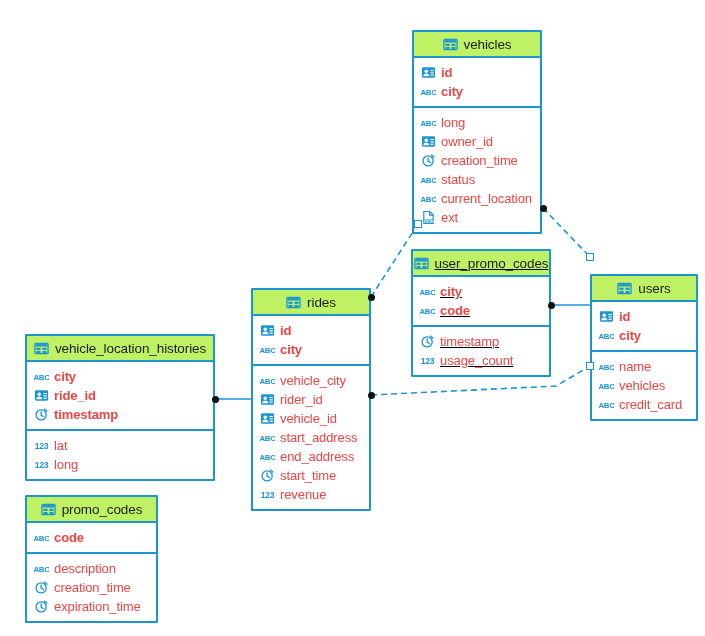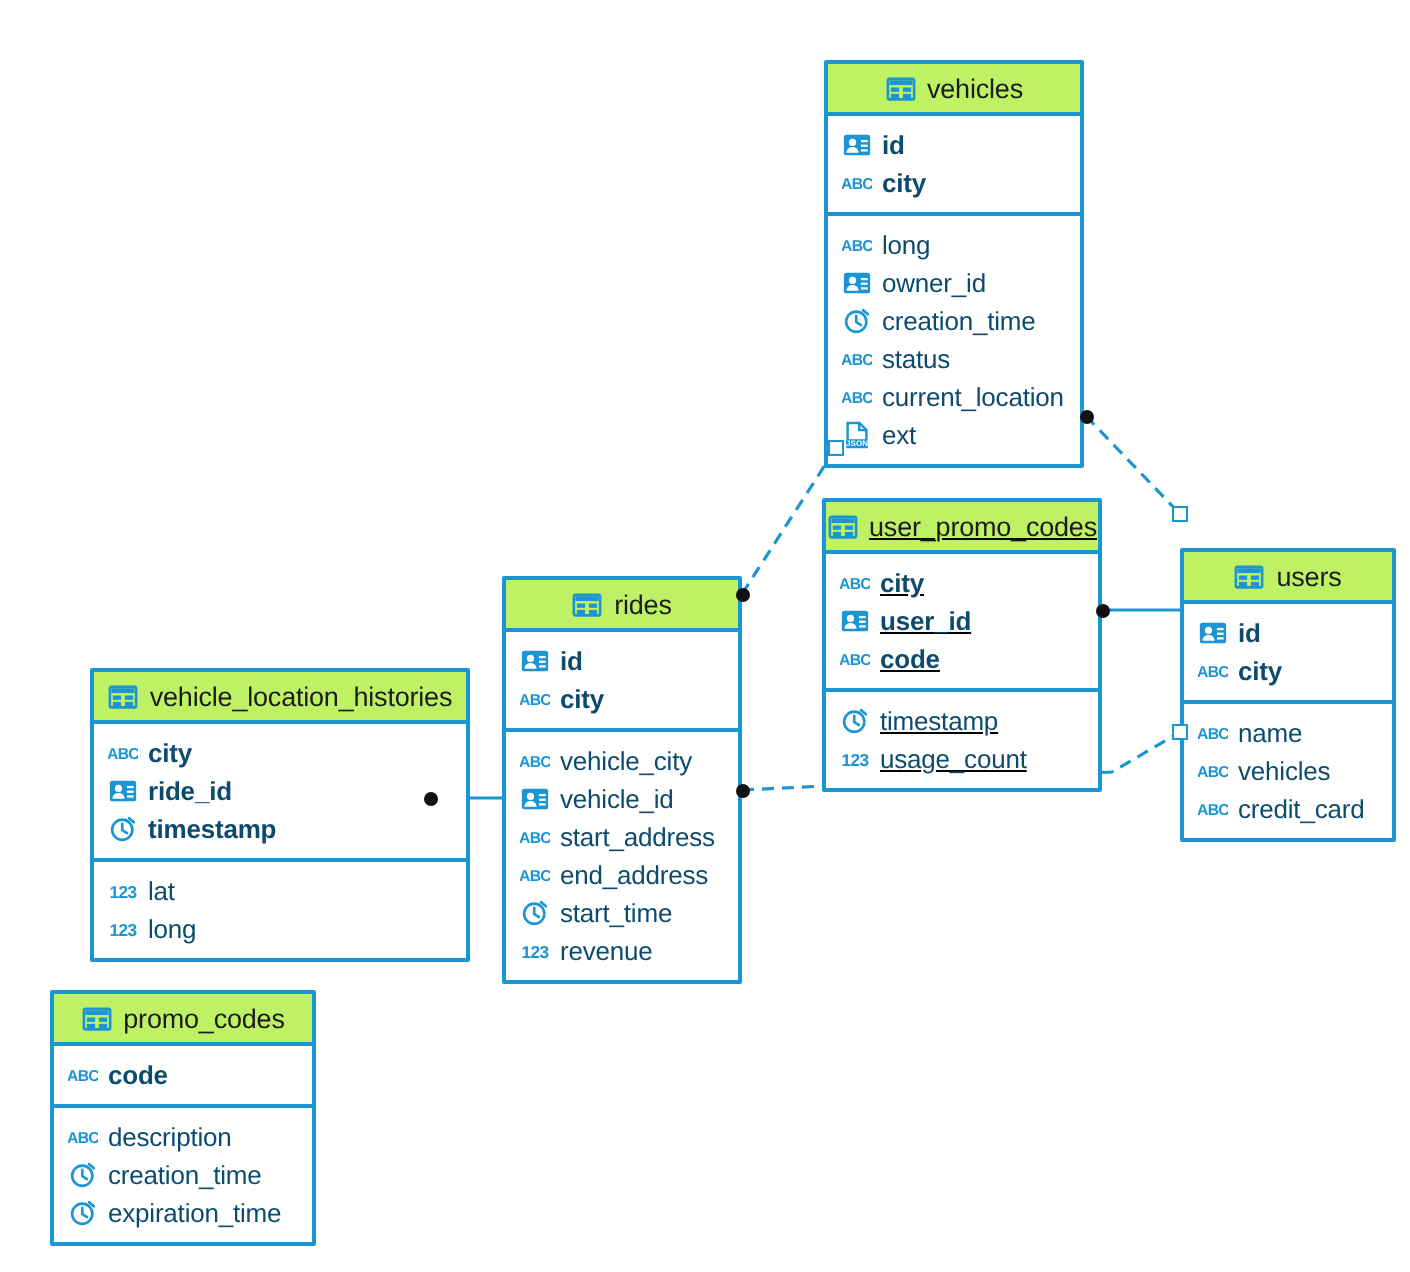--- a/index.html
+++ b/index.html
@@ -47,21 +47,21 @@
   .field-row{
     display:flex;
     align-items:center;
     gap:5px;
     height:19px;
     padding:0 7px;
     white-space:nowrap;
   }
   .field-name{
     font-size:13px;
-    color:#0c4a6e;
+    color:#ef4444;
     letter-spacing:-0.1px;
   }
   .pk .field-name{font-weight:bold;}
 
   
   .ic{
     width:15px;height:15px;
     flex:0 0 15px;
     display:inline-block;
     position:relative;
@@ -213,33 +213,20 @@
           <span class="ic">
             <svg viewBox="0 0 16 16">
               <text x="8" y="11.3" text-anchor="middle" fill="#1b95d4" font-size="8.4" font-family="&quot;Liberation Sans&quot;, sans-serif" font-weight="bold" letter-spacing="-0.4">ABC</text>
             </svg>
           </span>
           <span class="field-name">city</span>
         </div>
         <div class="field-row">
           <span class="ic">
             <svg viewBox="0 0 16 16">
-              <rect x="1" y="2.5" width="14" height="11" rx="1.4" fill="#1b95d4"></rect>
-              <circle cx="5.6" cy="6.6" r="1.9" fill="#ffffff"></circle>
-              <path d="M2.4 12.1c0-1.9 1.5-3 3.2-3s3.2 1.1 3.2 3z" fill="#ffffff"></path>
-              <rect x="10.1" y="5.3" width="3.6" height="1.2" fill="#ffffff"></rect>
-              <rect x="10.1" y="7.8" width="3.6" height="1.2" fill="#ffffff"></rect>
-              <rect x="10.1" y="10.3" width="3.6" height="1.2" fill="#ffffff"></rect>
-            </svg>
-          </span>
-          <span class="field-name">user_id</span>
-        </div>
-        <div class="field-row">
-          <span class="ic">
-            <svg viewBox="0 0 16 16">
               <text x="8" y="11.3" text-anchor="middle" fill="#1b95d4" font-size="8.4" font-family="&quot;Liberation Sans&quot;, sans-serif" font-weight="bold" letter-spacing="-0.4">ABC</text>
             </svg>
           </span>
           <span class="field-name">code</span>
         </div>
       </div>
       <div class="tbl-section">
         <div class="field-row">
           <span class="ic">
             <svg viewBox="0 0 16 16">
@@ -374,20 +361,33 @@
           <span class="ic">
             <svg viewBox="0 0 16 16">
               <rect x="1" y="2.5" width="14" height="11" rx="1.4" fill="#1b95d4"></rect>
               <circle cx="5.6" cy="6.6" r="1.9" fill="#ffffff"></circle>
               <path d="M2.4 12.1c0-1.9 1.5-3 3.2-3s3.2 1.1 3.2 3z" fill="#ffffff"></path>
               <rect x="10.1" y="5.3" width="3.6" height="1.2" fill="#ffffff"></rect>
               <rect x="10.1" y="7.8" width="3.6" height="1.2" fill="#ffffff"></rect>
               <rect x="10.1" y="10.3" width="3.6" height="1.2" fill="#ffffff"></rect>
             </svg>
           </span>
+          <span class="field-name">rider_id</span>
+        </div>
+        <div class="field-row">
+          <span class="ic">
+            <svg viewBox="0 0 16 16">
+              <rect x="1" y="2.5" width="14" height="11" rx="1.4" fill="#1b95d4"></rect>
+              <circle cx="5.6" cy="6.6" r="1.9" fill="#ffffff"></circle>
+              <path d="M2.4 12.1c0-1.9 1.5-3 3.2-3s3.2 1.1 3.2 3z" fill="#ffffff"></path>
+              <rect x="10.1" y="5.3" width="3.6" height="1.2" fill="#ffffff"></rect>
+              <rect x="10.1" y="7.8" width="3.6" height="1.2" fill="#ffffff"></rect>
+              <rect x="10.1" y="10.3" width="3.6" height="1.2" fill="#ffffff"></rect>
+            </svg>
+          </span>
           <span class="field-name">vehicle_id</span>
         </div>
         <div class="field-row">
           <span class="ic">
             <svg viewBox="0 0 16 16">
               <text x="8" y="11.3" text-anchor="middle" fill="#1b95d4" font-size="8.4" font-family="&quot;Liberation Sans&quot;, sans-serif" font-weight="bold" letter-spacing="-0.4">ABC</text>
             </svg>
           </span>
           <span class="field-name">start_address</span>
         </div>
@@ -412,21 +412,21 @@
         <div class="field-row">
           <span class="ic">
             <svg viewBox="0 0 16 16">
               <text x="8" y="11.6" text-anchor="middle" fill="#1b95d4" font-size="9.2" font-family="&quot;Liberation Sans&quot;, sans-serif" font-weight="bold" letter-spacing="-0.3">123</text>
             </svg>
           </span>
           <span class="field-name">revenue</span>
         </div>
       </div>
     </div>
-    <div class="table-node" style="left: 25px; top: 334px; width: 190px; margin-left: 20px;">
+    <div class="table-node" style="left: 25px; top: 334px; width: 190px;">
       <div class="tbl-header">
         <span class="ic">
           <svg viewBox="0 0 16 16">
             <rect x="1" y="2.5" width="14" height="11" rx="1" fill="none" stroke="#1b95d4" stroke-width="1.4"></rect>
             <rect x="1.8" y="3.3" width="12.4" height="2.6" fill="#1b95d4"></rect>
             <rect x="2.6" y="7.2" width="4.4" height="2.3" fill="#1b95d4"></rect>
             <rect x="9" y="7.2" width="4.4" height="2.3" fill="#1b95d4"></rect>
             <rect x="2.6" y="10.6" width="4.4" height="2.3" fill="#1b95d4"></rect>
             <rect x="9" y="10.6" width="4.4" height="2.3" fill="#1b95d4"></rect>
           </svg>

